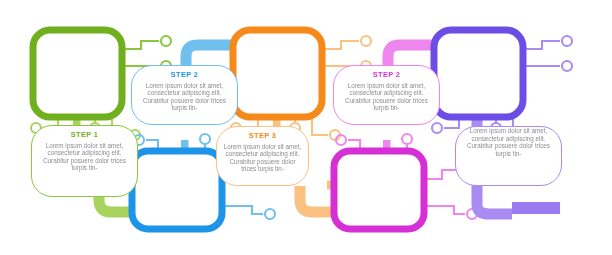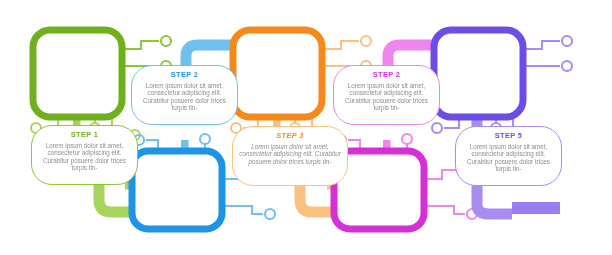--- a/index.html
+++ b/index.html
@@ -125,38 +125,37 @@
 
     <g>
       <rect x="33" y="30" width="89" height="87" rx="17" ry="17" fill="#ffffff" stroke="#70B01F" stroke-width="7"></rect>
       <rect x="132" y="151" width="90" height="78" rx="16" ry="16" fill="#ffffff" stroke="#1E94E8" stroke-width="7"></rect>
       <rect x="233" y="30" width="89" height="87" rx="17" ry="17" fill="#ffffff" stroke="#F5891A" stroke-width="7"></rect>
       <rect x="334" y="151" width="90" height="78" rx="16" ry="16" fill="#ffffff" stroke="#D62FD6" stroke-width="7"></rect>
       <rect x="434" y="30" width="89" height="87" rx="17" ry="17" fill="#ffffff" stroke="#6C4DE6" stroke-width="7"></rect>
     </g>
   </svg>
 
-  <div class="card" id="card-1" style="left:31px;top:125px;width:107px;height:60px;border-color:#8CC63F;">
+  <div class="card" id="card-1" style="left:31px;top:125px;width:107px;height:72px;border-color:#8CC63F;">
     <div class="step-title" style="color:#70B01F;">STEP 1</div>
     <div class="step-body">Lorem ipsum dolor sit amet, consectetur adipiscing elit. Curabitur posuere dolor trices turpis tin-</div>
   </div>
 
   <div class="card" id="card-2" style="left:131px;top:65px;width:107px;height:60px;border-color:#6FC0EE;">
     <div class="step-title" style="color:#1E94E8;">STEP 2</div>
     <div class="step-body">Lorem ipsum dolor sit amet, consectetur adipiscing elit. Curabitur posuere dolor trices turpis tin-</div>
   </div>
 
-  <div class="card" id="card-3" style="left:232px;top:126px;width:116px;height:60px;border-color:#FBC180;font-style:italic;">
+  <div class="card" id="card-3" style="left:216px;top:126px;width:93px;height:60px;border-color:#FBC180;">
     <div class="step-title" style="color:#F5891A;">STEP 3</div>
     <div class="step-body">Lorem ipsum dolor sit amet, consectetur adipiscing elit. Curabitur posuere dolor trices turpis tin-</div>
   </div>
 
   <div class="card" id="card-4" style="left:333px;top:65px;width:107px;height:60px;border-color:#EE86EE;">
     <div class="step-title" style="color:#D62FD6;">STEP 2</div>
     <div class="step-body">Lorem ipsum dolor sit amet, consectetur adipiscing elit. Curabitur posuere dolor trices turpis tin-</div>
   </div>
 
   <div class="card" id="card-5" style="left:455px;top:126px;width:107px;height:60px;border-color:#A98CF2;">
-    <div class="step-title" style="color:#6C4DE6;">STEP 5</div>
     <div class="step-body">Lorem ipsum dolor sit amet, consectetur adipiscing elit. Curabitur posuere dolor trices turpis tin-</div>
   </div>
 
 </div>
 
 </body></html>

